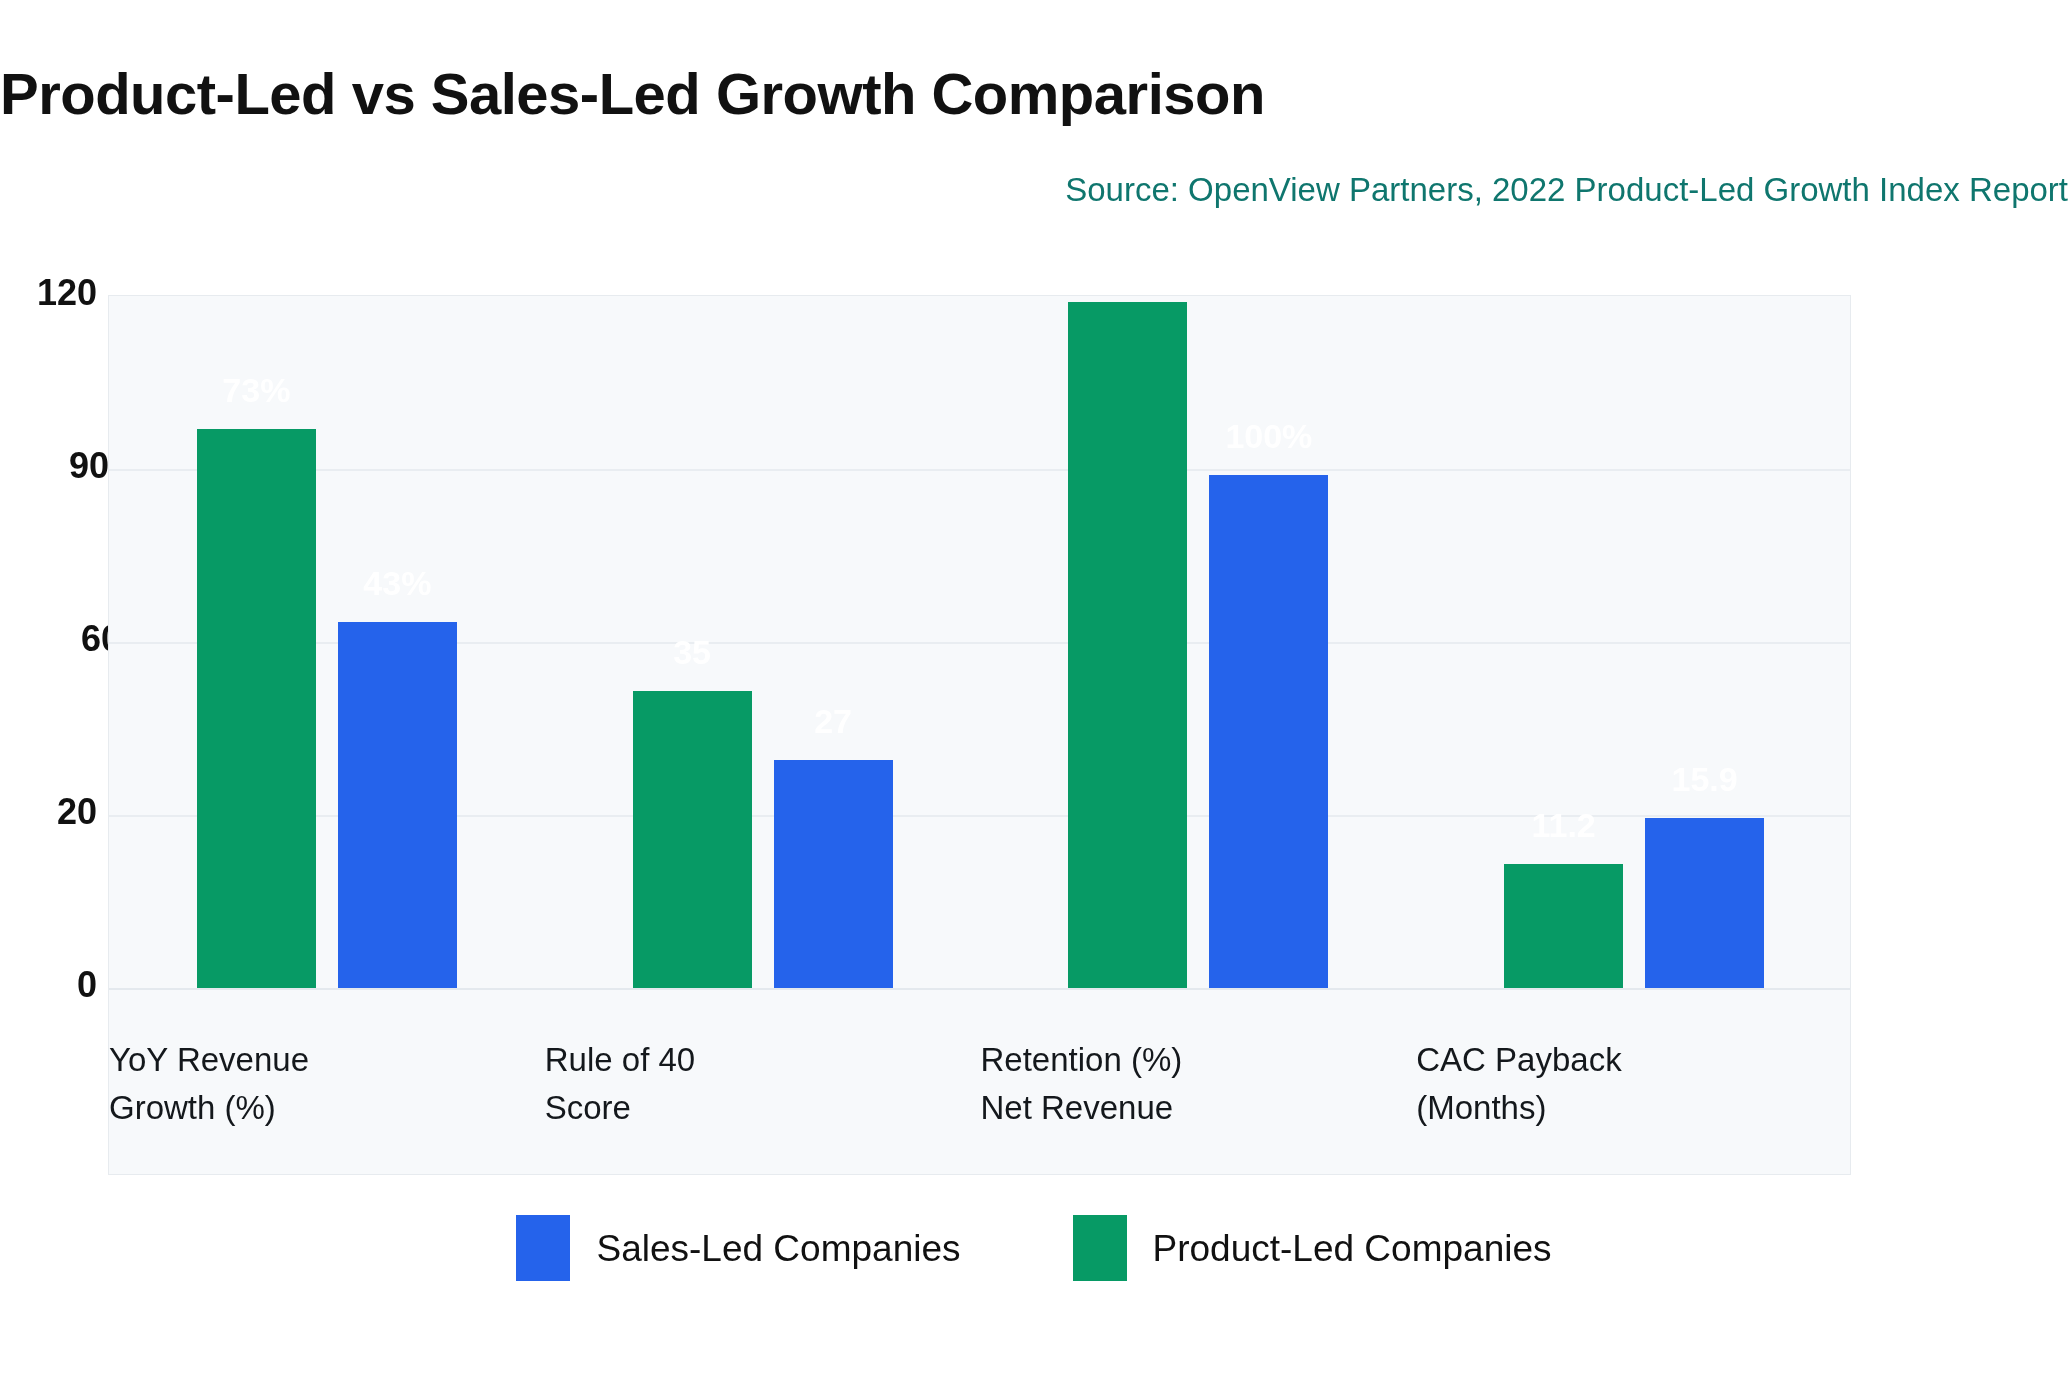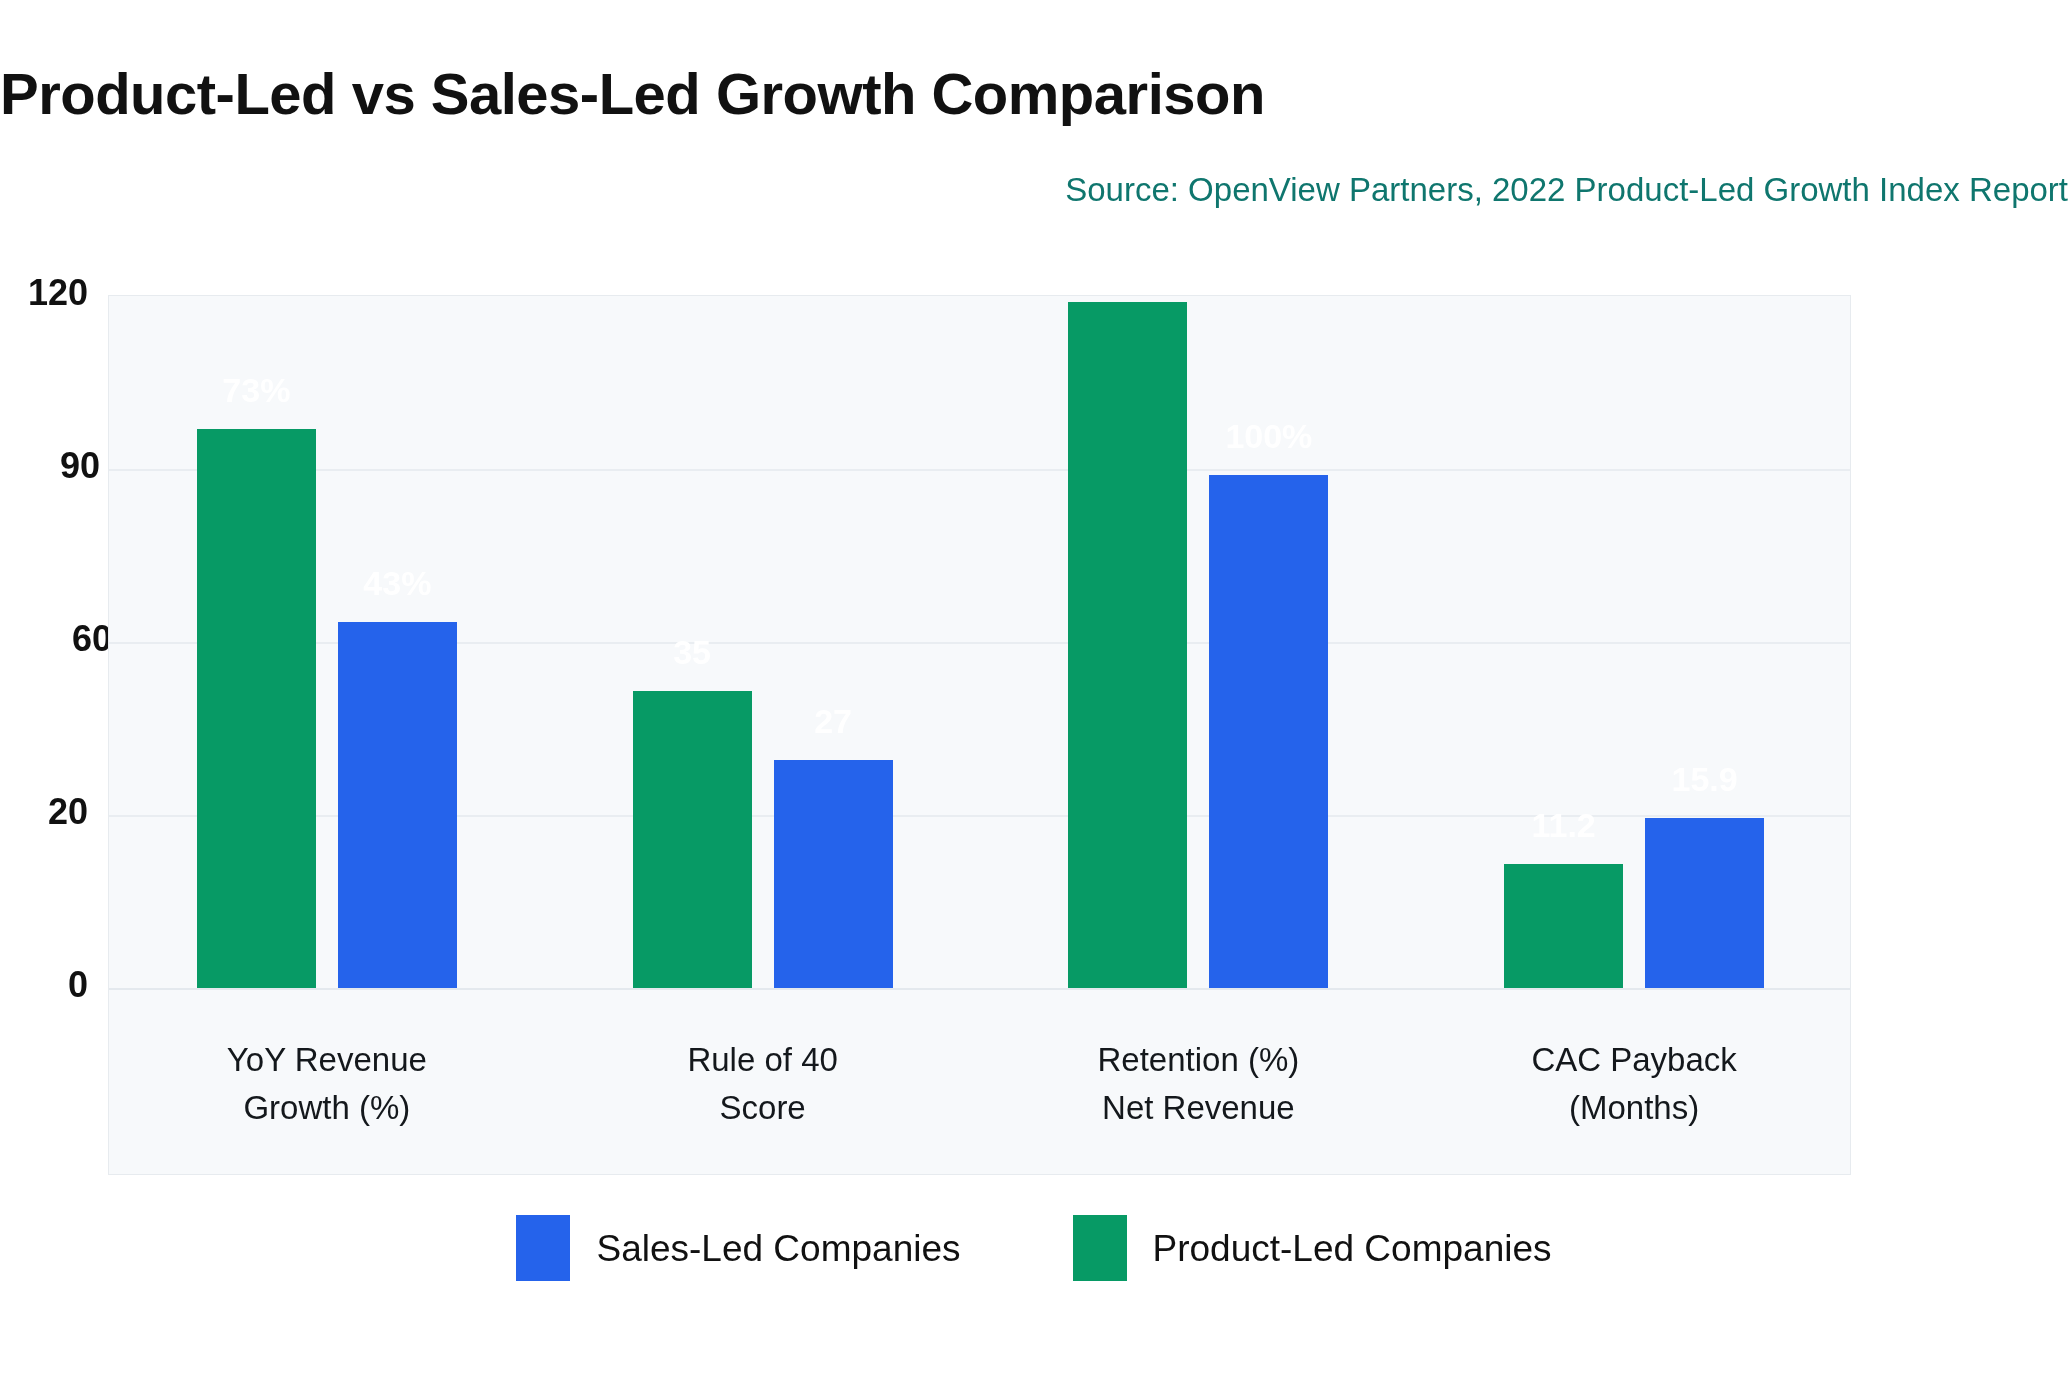--- a/index.html
+++ b/index.html
@@ -75,21 +75,21 @@
   }
   .axis-zero {
     position: absolute;
     left: 0;
     width: 100%;
     height: 2px;
     background: #e4e9ee;
   }
   .ytick-wrap {
     position: absolute;
-    left: 2px;
+    left: 11px;
     width: 86px;
     text-align: right;
     font-size: 36px;
     font-weight: bold;
     color: #111111;
     line-height: 1;
   }
 
   
   .bars-layer {
@@ -121,21 +121,21 @@
   .xlabels {
     position: absolute;
     left: 0;
     top: 692px;
     width: 100%;
     height: 188px;
   }
   .xlabel {
     position: absolute;
     top: 48px;
-    text-align: center;
+    text-align: left;
     font-size: 33px;
     color: #14181c;
     line-height: 1.45;
   }
 
   
   .legend {
     position: absolute;
     left: 0;
     top: 1215px;

